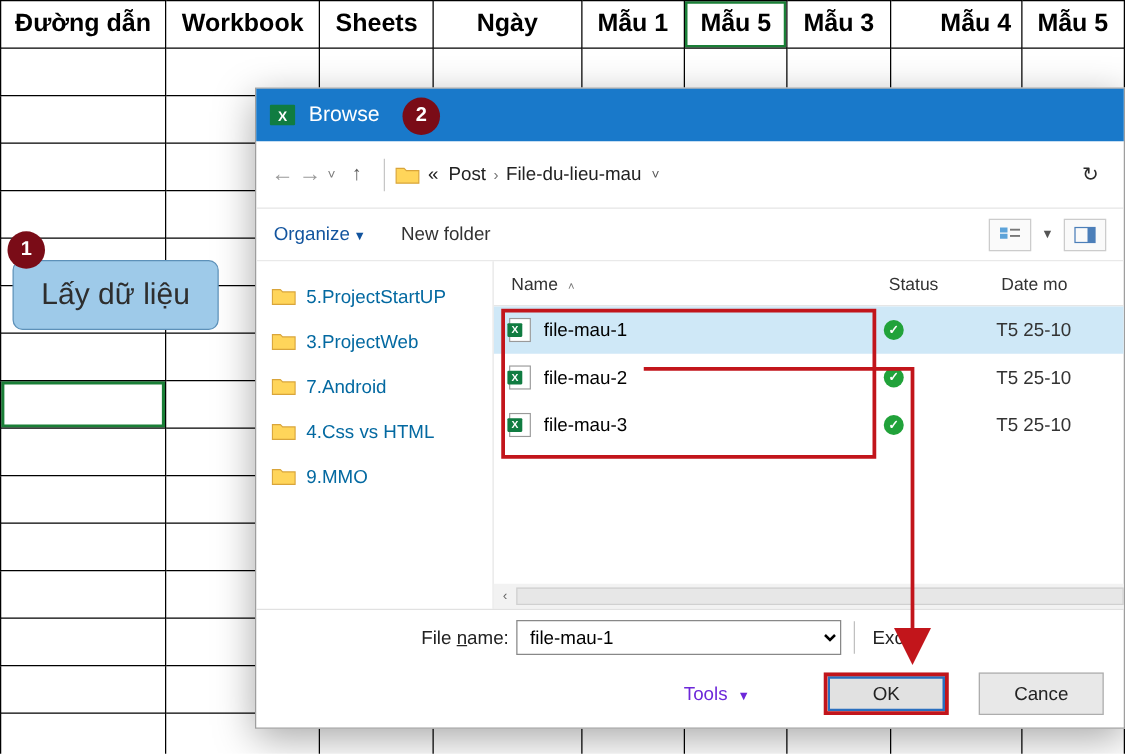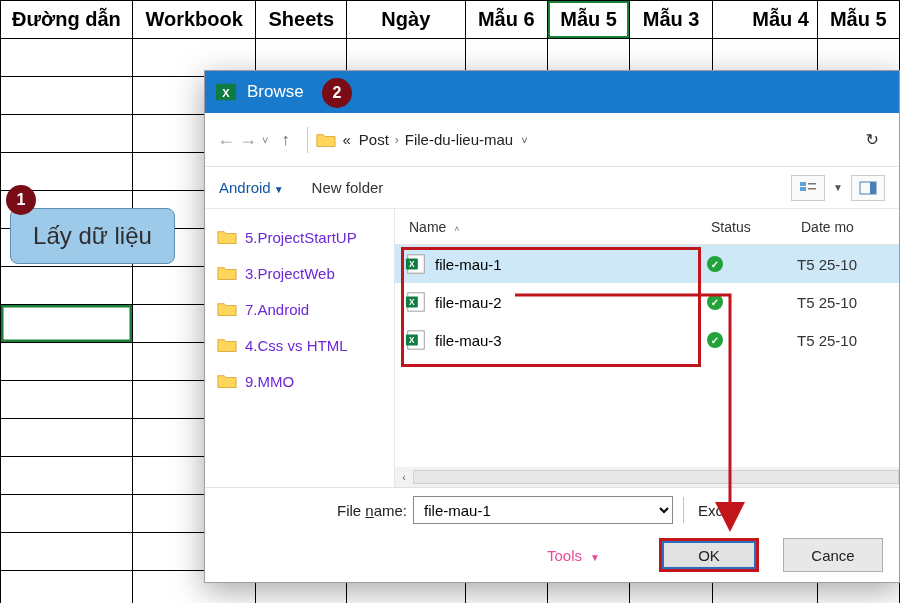--- a/index.html
+++ b/index.html
@@ -46,21 +46,21 @@
     .toolbar { height:42px; display:flex; align-items:center; padding:0 14px; font-size:15px; border-bottom:1px solid #e9e9e9; gap:6px; }
     .toolbar .organize { color:#12549e; }
     .toolbar .organize .caret { font-size:10px; margin-left:3px; }
     .toolbar .newfolder { margin-left:22px; color:#333; }
     .toolbar .spacer { flex:1; }
     .toolbar .view-btn,.toolbar .preview-btn { width:34px; height:26px; border:1px solid #ccc; background:#fafafa; display:flex; align-items:center; justify-content:center; }
     .toolbar .view-caret { font-size:10px; color:#555; width:14px; text-align:center; }
 
     .body { flex:1; display:flex; min-height:0; }
     .tree { width:190px; border-right:1px solid #e6e6e6; padding:10px 0 0 12px; overflow:hidden; }
-    .tree .node { display:flex; align-items:center; gap:8px; height:36px; font-size:15px; color:#6d28d9; white-space:nowrap; }
+    .tree .node { display:flex; align-items:center; gap:8px; height:36px; font-size:15px; color:#0369a1; white-space:nowrap; }
     .tree .folder-ico { width:20px; height:16px; }
 
     .files { flex:1; display:flex; flex-direction:column; min-width:0; }
     .file-head { display:flex; align-items:center; height:36px; border-bottom:1px solid #e6e6e6; font-size:14px; color:#333; padding-left:6px; gap:0; }
     .col-name { flex:0 0 310px; padding-left:8px; }
     .col-status { flex:0 0 90px; }
     .col-date { flex:1; }
     .file-head .sorter { font-size:9px; color:#777; margin-left:8px; }
     .file-list { position:relative; flex:1; overflow:hidden; }
     .row { display:flex; align-items:center; height:38px; font-size:15px; }
@@ -76,40 +76,40 @@
     .scroll-h .sb-track { flex:1; height:14px; background:#e7e7e7; border:1px solid #d0d0d0; }
 
     .footer { border-top:1px solid #e1e1e1; padding:8px 12px 10px; display:flex; flex-direction:column; gap:14px; }
     .fn-row { display:flex; align-items:center; gap:6px; }
     .fn-row .lbl { font-size:15px; color:#222; margin-left:120px; }
     .fn-row .lbl .ul { text-decoration:underline; }
     .fn-row select.fname-sel { flex:0 0 260px; height:28px; border:1px solid #888; font-size:15px; padding:0 6px; background:#fff; }
     .fn-row .divider { width:1px; height:26px; background:#c0c0c0; margin:0 8px 0 4px; }
     .fn-row .file-type { font-size:15px; color:#222; }
     .btn-row { display:flex; align-items:center; justify-content:flex-end; gap:24px; padding-right:4px; }
-    .btn-row .tools { font-size:15px; color:#ec4899; margin-right:auto; margin-left:330px;text-align:center; }
+    .btn-row .tools { font-size:15px; color:#6d28d9; margin-right:auto; margin-left:330px;text-align:center; }
     .btn-row .tools .caret { font-size:10px; margin-left:8px; }
     .btn { height:34px; min-width:100px; border:1px solid #adadad; background:#e8e8e8; font-size:15px; color:#222; }
     .btn.ok { border:3px solid #c2151b; background:#e1e1e1; box-shadow: inset 0 0 0 2px #2a6fbf; }
 
     
     .arrow-svg { position:absolute; left:510px; top:290px; width:260px; height:260px; z-index:40; pointer-events:none; }
   </style>
 </head>
 <body>
 
 <div class="sheet">
   <table>
     <tbody>
         <tr>
       <th>Đường dẫn</th>
       <th>Workbook</th>
       <th>Sheets</th>
       <th>Ngày</th>
-      <th>Mẫu 6</th>
+      <th>Mẫu 1</th>
       <th class="active">Mẫu 5</th>
       <th>Mẫu 3</th>
       <th>Mẫu 4</th>
       <th>Mẫu 5</th>
     </tr>
     <tr>
           <td class="empty"></td>
           <td></td>
           <td></td>
           <td></td>
@@ -306,21 +306,21 @@
       <span style="margin-left:6px">«</span>
       <span style="margin-left:8px">Post</span>
       <span class="crumb-sep">›</span>
       <span>File-du-lieu-mau</span>
       <span class="dropdown-chev">˅</span>
     </div>
     <span class="refresh">↻</span>
   </div>
 
   <div class="toolbar">
-    <span class="organize"><span>Android</span><span class="caret">▼</span></span>
+    <span class="organize"><span>Organize</span><span class="caret">▼</span></span>
     <span class="newfolder">New folder</span>
     <span class="spacer"></span>
     <span class="view-btn">
       <svg width="18" height="14" viewBox="0 0 18 14">
           <rect x="1" y="1" width="6" height="4" fill="#5da3d9"></rect>
           <rect x="1" y="6" width="6" height="4" fill="#5da3d9"></rect>
           <rect x="9" y="2" width="8" height="1.5" fill="#777"></rect>
           <rect x="9" y="7" width="8" height="1.5" fill="#777"></rect>
         </svg>
     </span>

